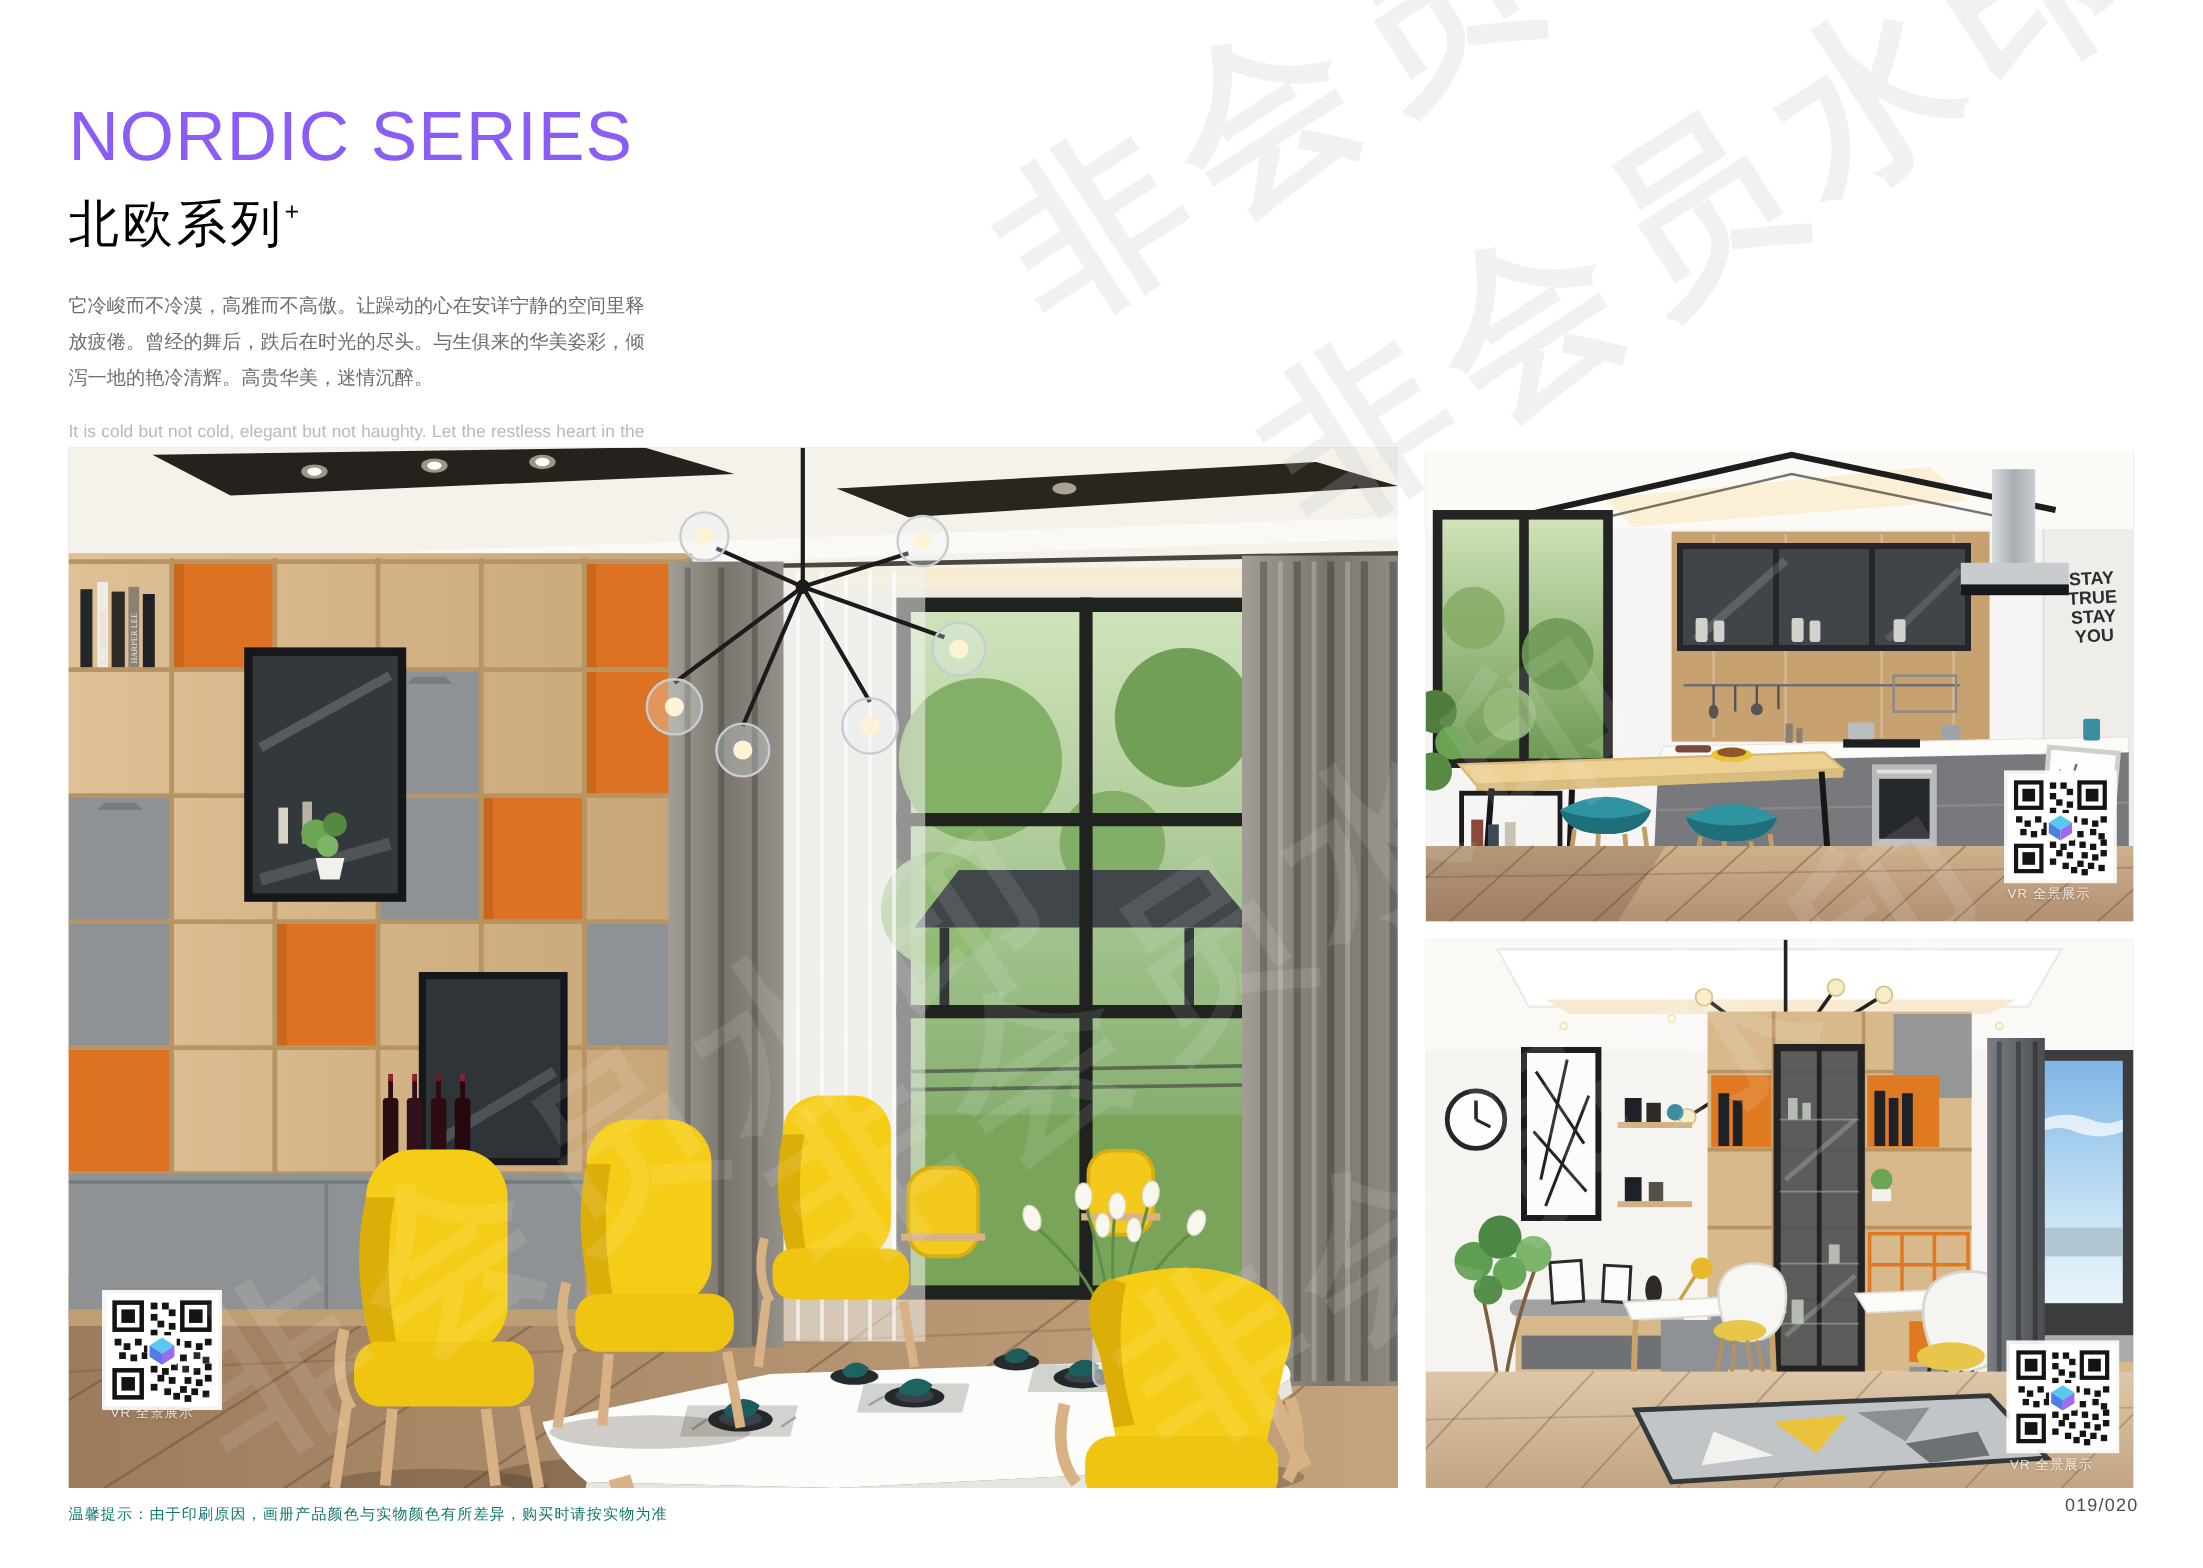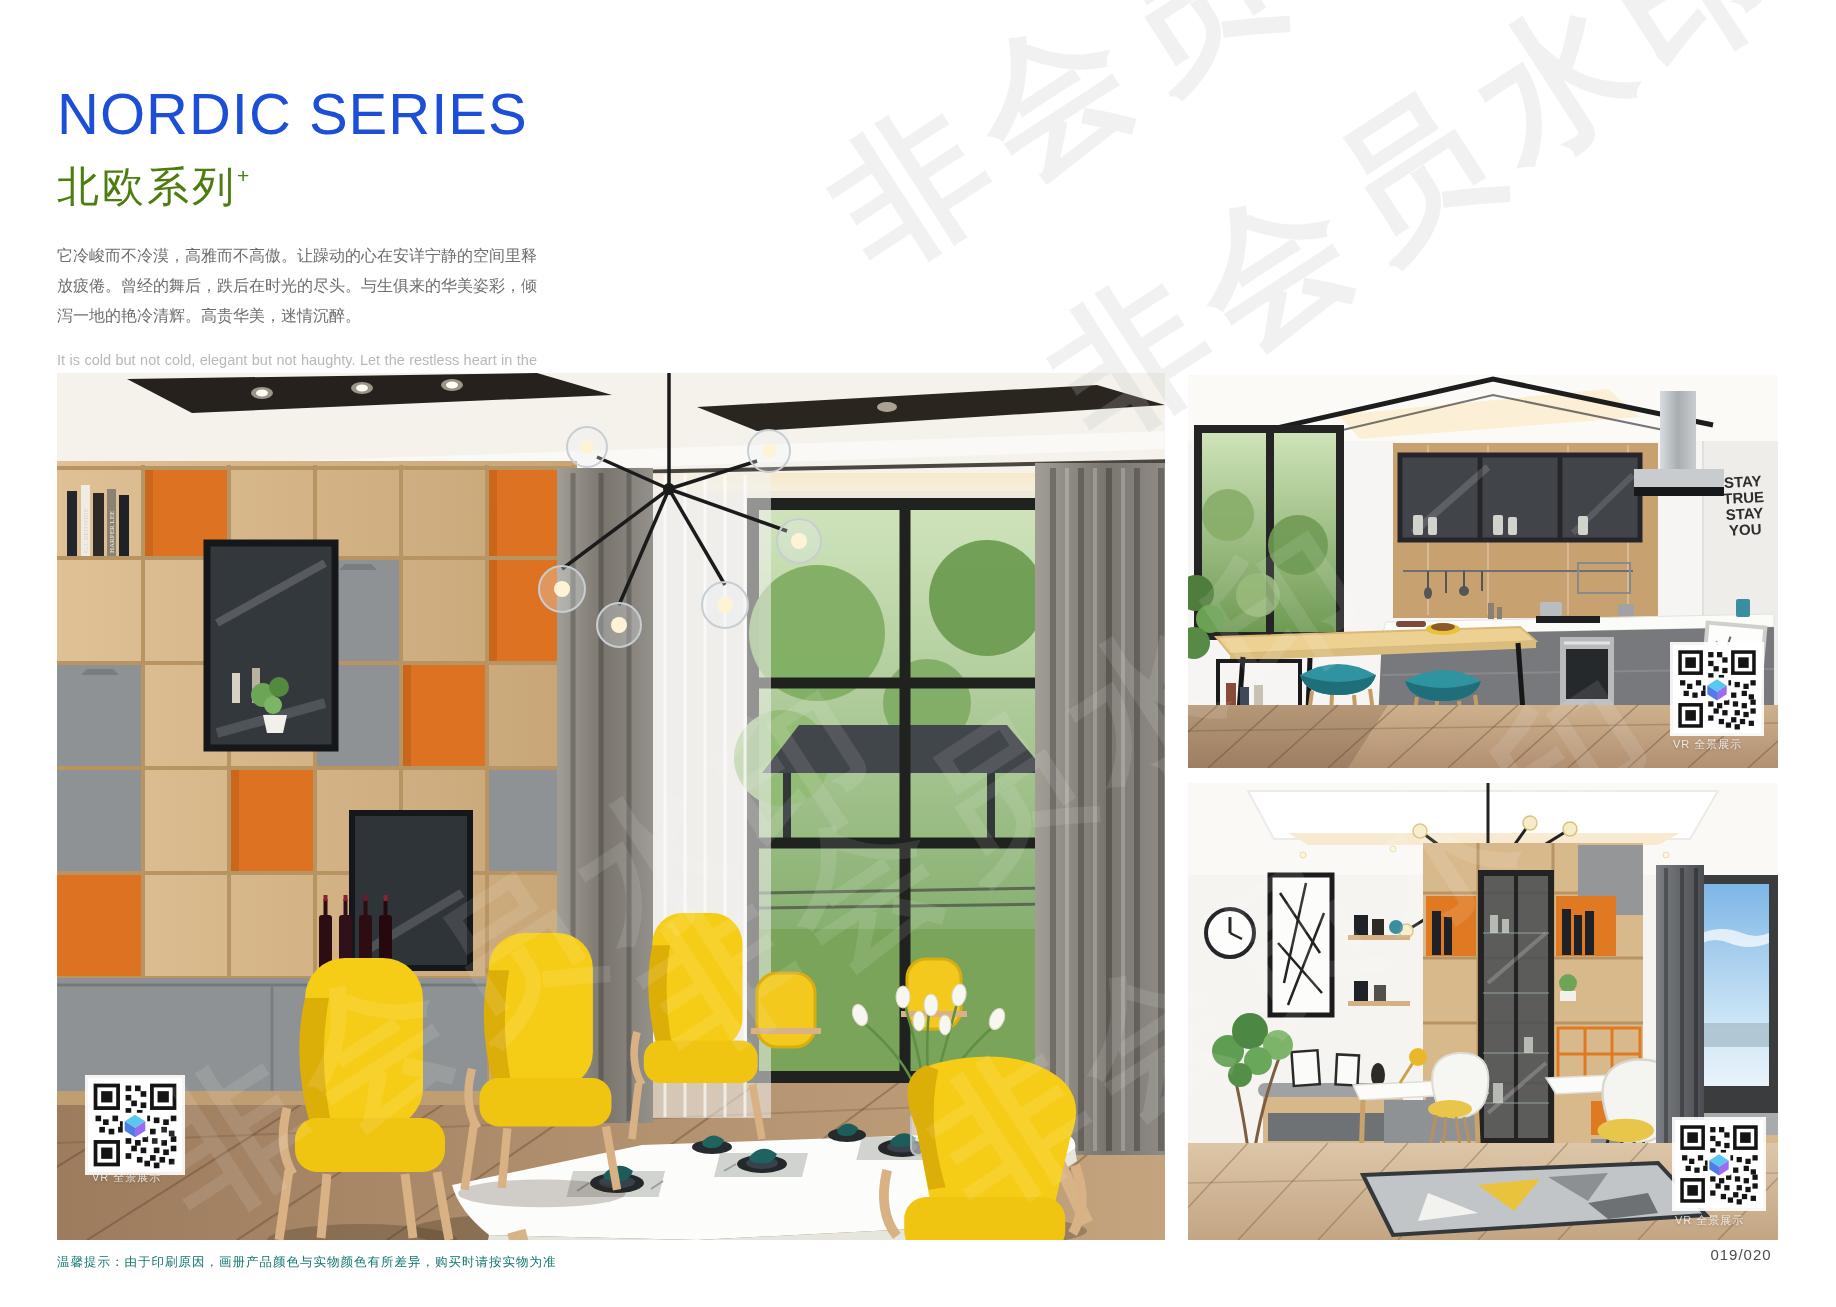--- a/index.html
+++ b/index.html
@@ -1,36 +1,36 @@
 <!DOCTYPE html>
 <html><head>
 <meta charset="utf-8">
 <style>
   html,body{margin:0;padding:0;background:#fff;}
   .page{position:relative;width:1836px;height:1307px;background:#ffffff;overflow:hidden;
         font-family:"Liberation Sans",sans-serif;}
   
   .hdr{position:absolute;left:57px;top:84px;width:480px;}
-  .hdr-title{font-size:58px;letter-spacing:1px;color:#1d4ed8;font-weight:400;line-height:1.05;}
-  .hdr-sub{margin-top:14px;font-size:42px;color:#4d7c0f;font-weight:500;letter-spacing:3px;}
+  .hdr-title{font-size:58px;letter-spacing:1px;color:#8b5cf6;font-weight:400;line-height:1.05;}
+  .hdr-sub{margin-top:14px;font-size:42px;color:#000000;font-weight:500;letter-spacing:3px;}
   .hdr-sub sup{font-size:21px;font-weight:400;vertical-align:18px;letter-spacing:0;}
   .para-cn{margin-top:26px;font-size:16px;line-height:30px;color:#6d6d6d;text-align:justify;}
   .para-en{margin-top:16px;font-size:14.5px;line-height:26px;color:#b8b8b8;text-align:justify;}
   
   .photo{position:absolute;overflow:hidden;background:#ddd;}
   .photo svg{display:block;}
   #photo-main{left:57px;top:373px;width:1108px;height:867px;}
   #photo-kitchen{left:1188px;top:375px;width:590px;height:393px;}
   #photo-study{left:1188px;top:783px;width:590px;height:457px;}
   .qr{position:absolute;background:#fff;box-shadow:0 0 0 3px rgba(255,255,255,0.9);}
   .vr-label{position:absolute;color:rgba(255,255,255,0.78);font-size:11px;letter-spacing:1px;
             text-shadow:0 1px 3px rgba(0,0,0,0.25);white-space:nowrap;}
   
   .tip{position:absolute;left:57px;top:1254px;font-size:12.5px;color:#0f766e;letter-spacing:1px;}
-  .pageno{position:absolute;left:1700px;top:1246px;width:82px;text-align:center;
+  .pageno{position:absolute;left:1700px;top:1246px;width:82px;text-align:right;
           font-size:15px;color:#4c4c4c;letter-spacing:1px;}
   
   .wm{position:absolute;font-size:150px;font-weight:700;white-space:nowrap;
       transform:rotate(-33deg);transform-origin:0 50%;pointer-events:none;z-index:30;
       letter-spacing:18px;}
   .wm.light{color:rgba(190,190,190,0.22);}
   .wm.onphoto{color:rgba(255,255,255,0.10);}
 </style>
 </head>
 <body>

